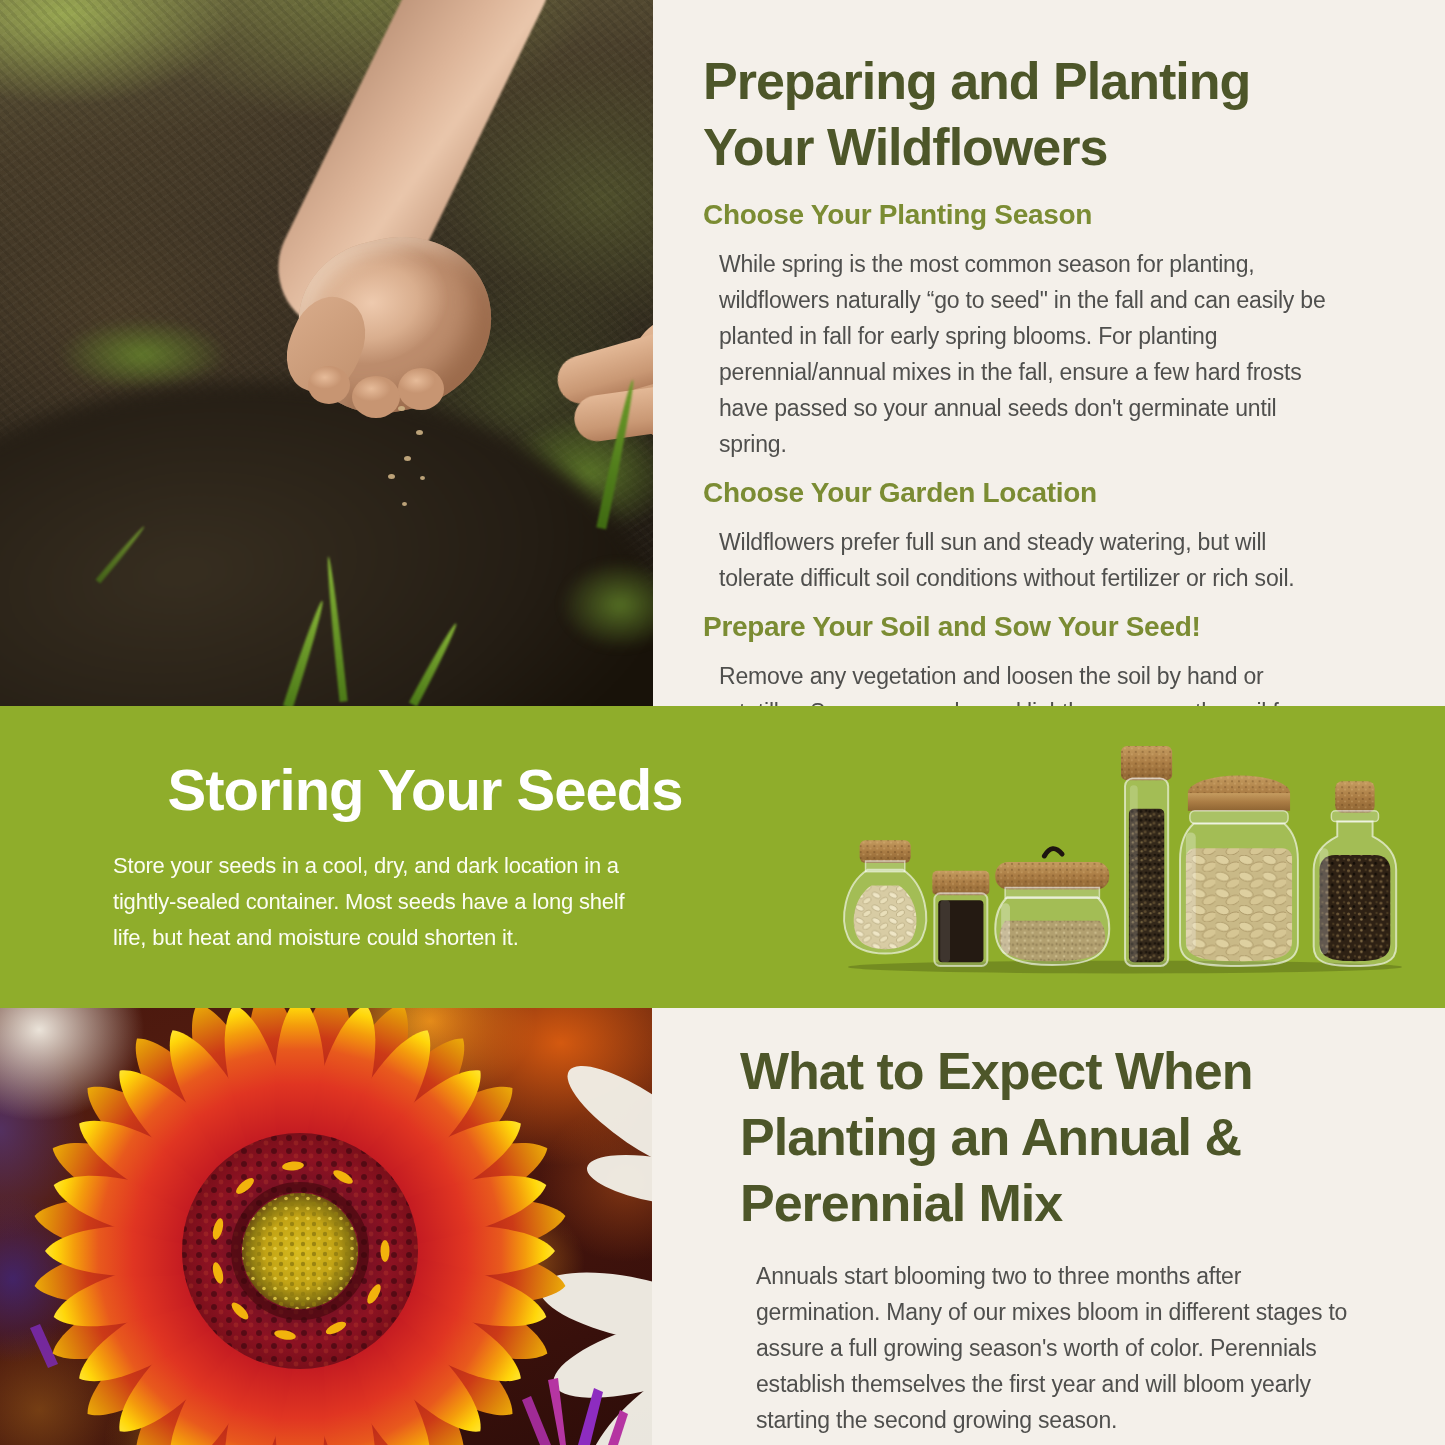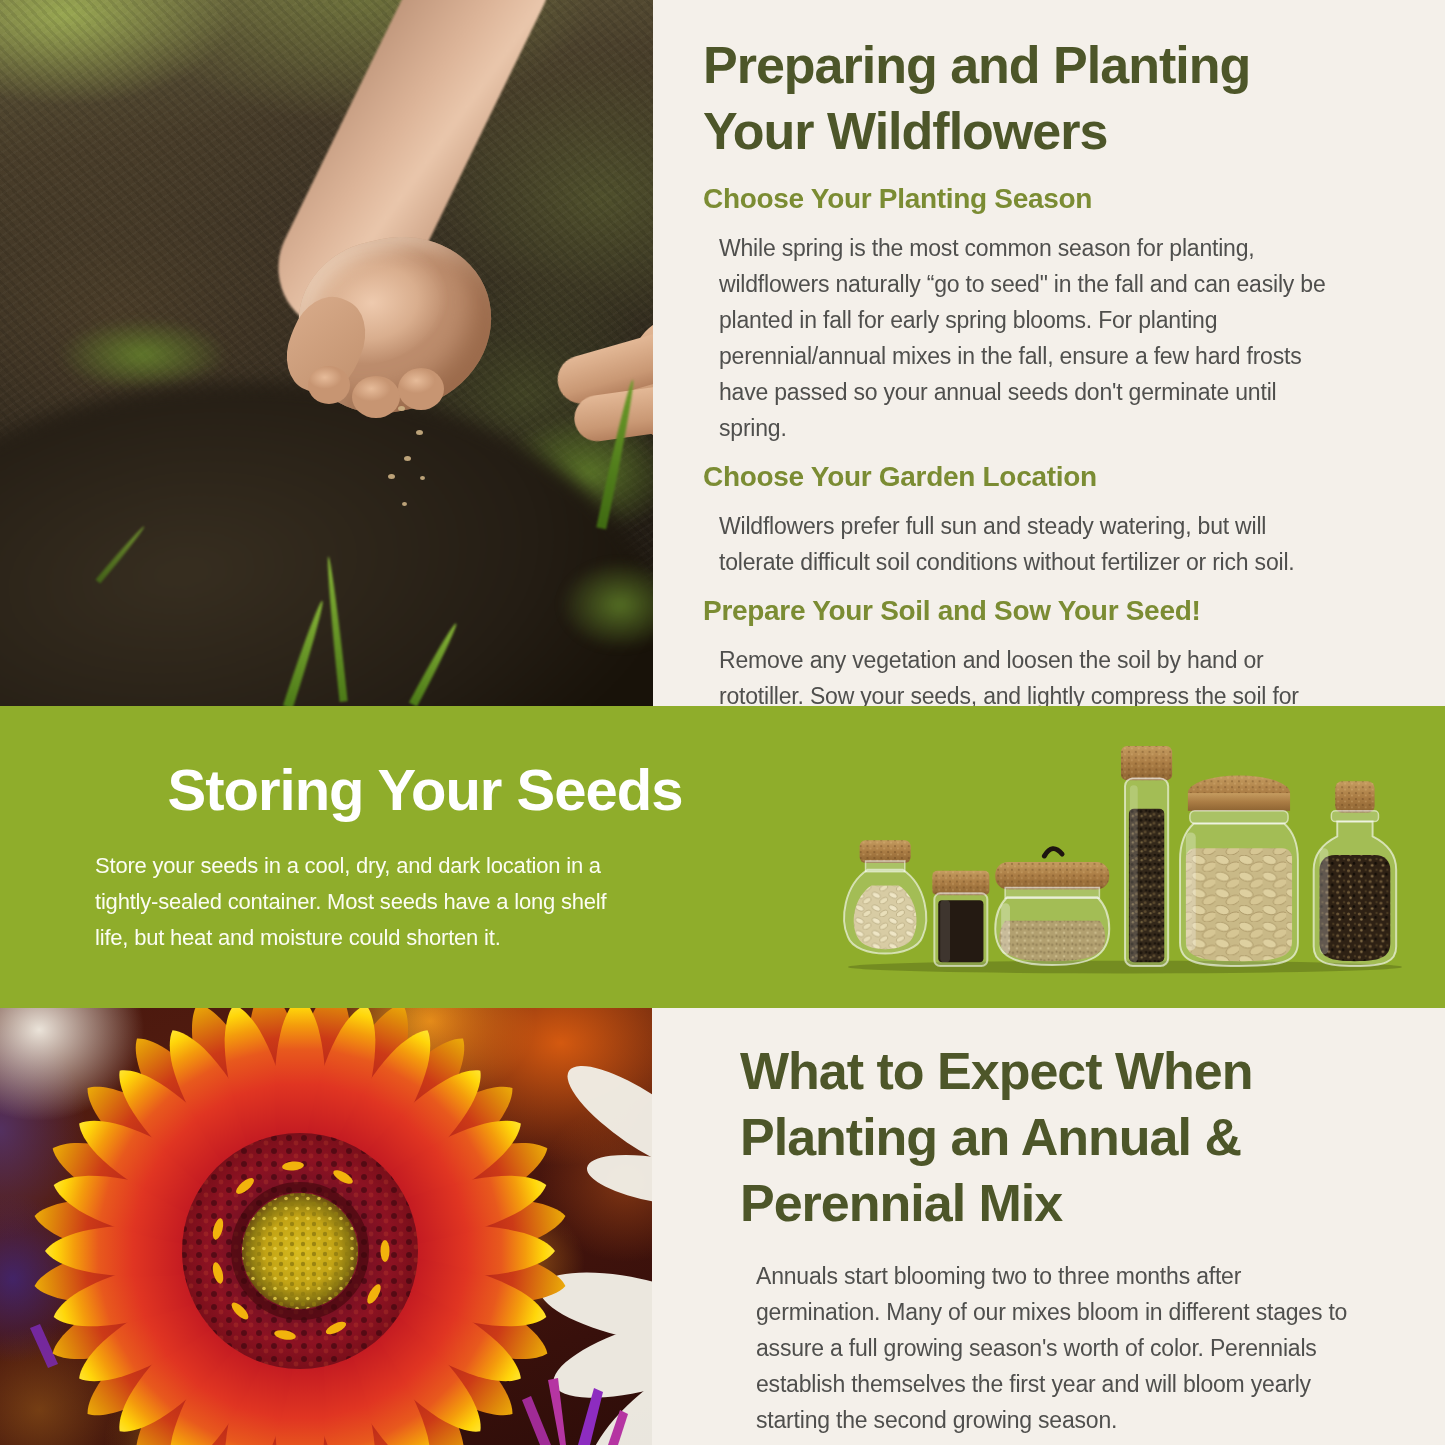--- a/index.html
+++ b/index.html
@@ -57,35 +57,35 @@
   .blade{position:absolute;filter:blur(1px);border-radius:50% 50% 0 0/100% 100% 0 0;
     background:linear-gradient(180deg,#85b337,#4c7a18);}
   .b1{left:300px;top:598px;width:10px;height:112px;transform:rotate(18deg);}
   .b2{left:332px;top:556px;width:8px;height:146px;transform:rotate(-6deg);}
   .b3{left:430px;top:618px;width:9px;height:92px;transform:rotate(28deg);}
   .b4{left:612px;top:378px;width:10px;height:152px;transform:rotate(12deg);background:linear-gradient(180deg,#6d9c2a,#3f6a12);}
   .b5{left:118px;top:518px;width:6px;height:72px;transform:rotate(40deg);opacity:.7;}
 
   
   .tr{position:absolute;left:653px;top:0;width:792px;height:706px;
-    background:var(--background,#F4F0EA);box-sizing:border-box;padding:32px 40px 0 50px;overflow:hidden;}
+    background:var(--background,#F4F0EA);box-sizing:border-box;padding:48px 40px 0 50px;overflow:hidden;}
   .h1{font-size:52px;line-height:66px;font-weight:700;letter-spacing:-1px;
     color:var(--heading-olive,#4D5629);margin:0 0 20px 0;}
   .sub{font-size:28px;line-height:30px;font-weight:700;letter-spacing:-0.3px;
     color:var(--subheading-green,#7B8C33);margin:16px 0 5px 0;}
   .body{font-size:23px;line-height:36px;letter-spacing:-0.2px;
     color:var(--body-gray,#4F4F4D);margin:16px;}
 
   
   .band{position:absolute;left:0;top:706px;width:1445px;height:302px;
     background:var(--band-green,#8FAD2B);overflow:hidden;}
   .band-text{position:absolute;left:95px;top:52px;width:660px;}
   .h2band{font-size:58px;line-height:64px;font-weight:700;letter-spacing:-1px;
     color:var(--band-text,#FFFFFF);margin:0 0 26px 0;text-align:center;}
-  .bandp{font-size:22px;line-height:36px;letter-spacing:-0.2px;color:#FCFDF3;margin:0;}
+  .bandp{font-size:22px;line-height:36px;letter-spacing:-0.2px;color:#FCFDF3;margin:18px;}
   .jars{position:absolute;left:838px;top:30px;width:570px;height:240px;}
 
   
   .flowers{position:absolute;left:0;top:1008px;width:652px;height:437px;overflow:hidden;
     background:
       radial-gradient(150px 130px at 6% 5%, rgba(243,238,228,.95), transparent 70%),
       radial-gradient(120px 150px at 0% 28%, rgba(84,52,110,.85), transparent 72%),
       radial-gradient(110px 120px at 2% 62%, rgba(62,40,140,.7), transparent 70%),
       radial-gradient(230px 170px at 86% 8%, rgba(226,96,16,.9), transparent 72%),
       radial-gradient(150px 120px at 66% 3%, rgba(255,170,30,.85), transparent 70%),

